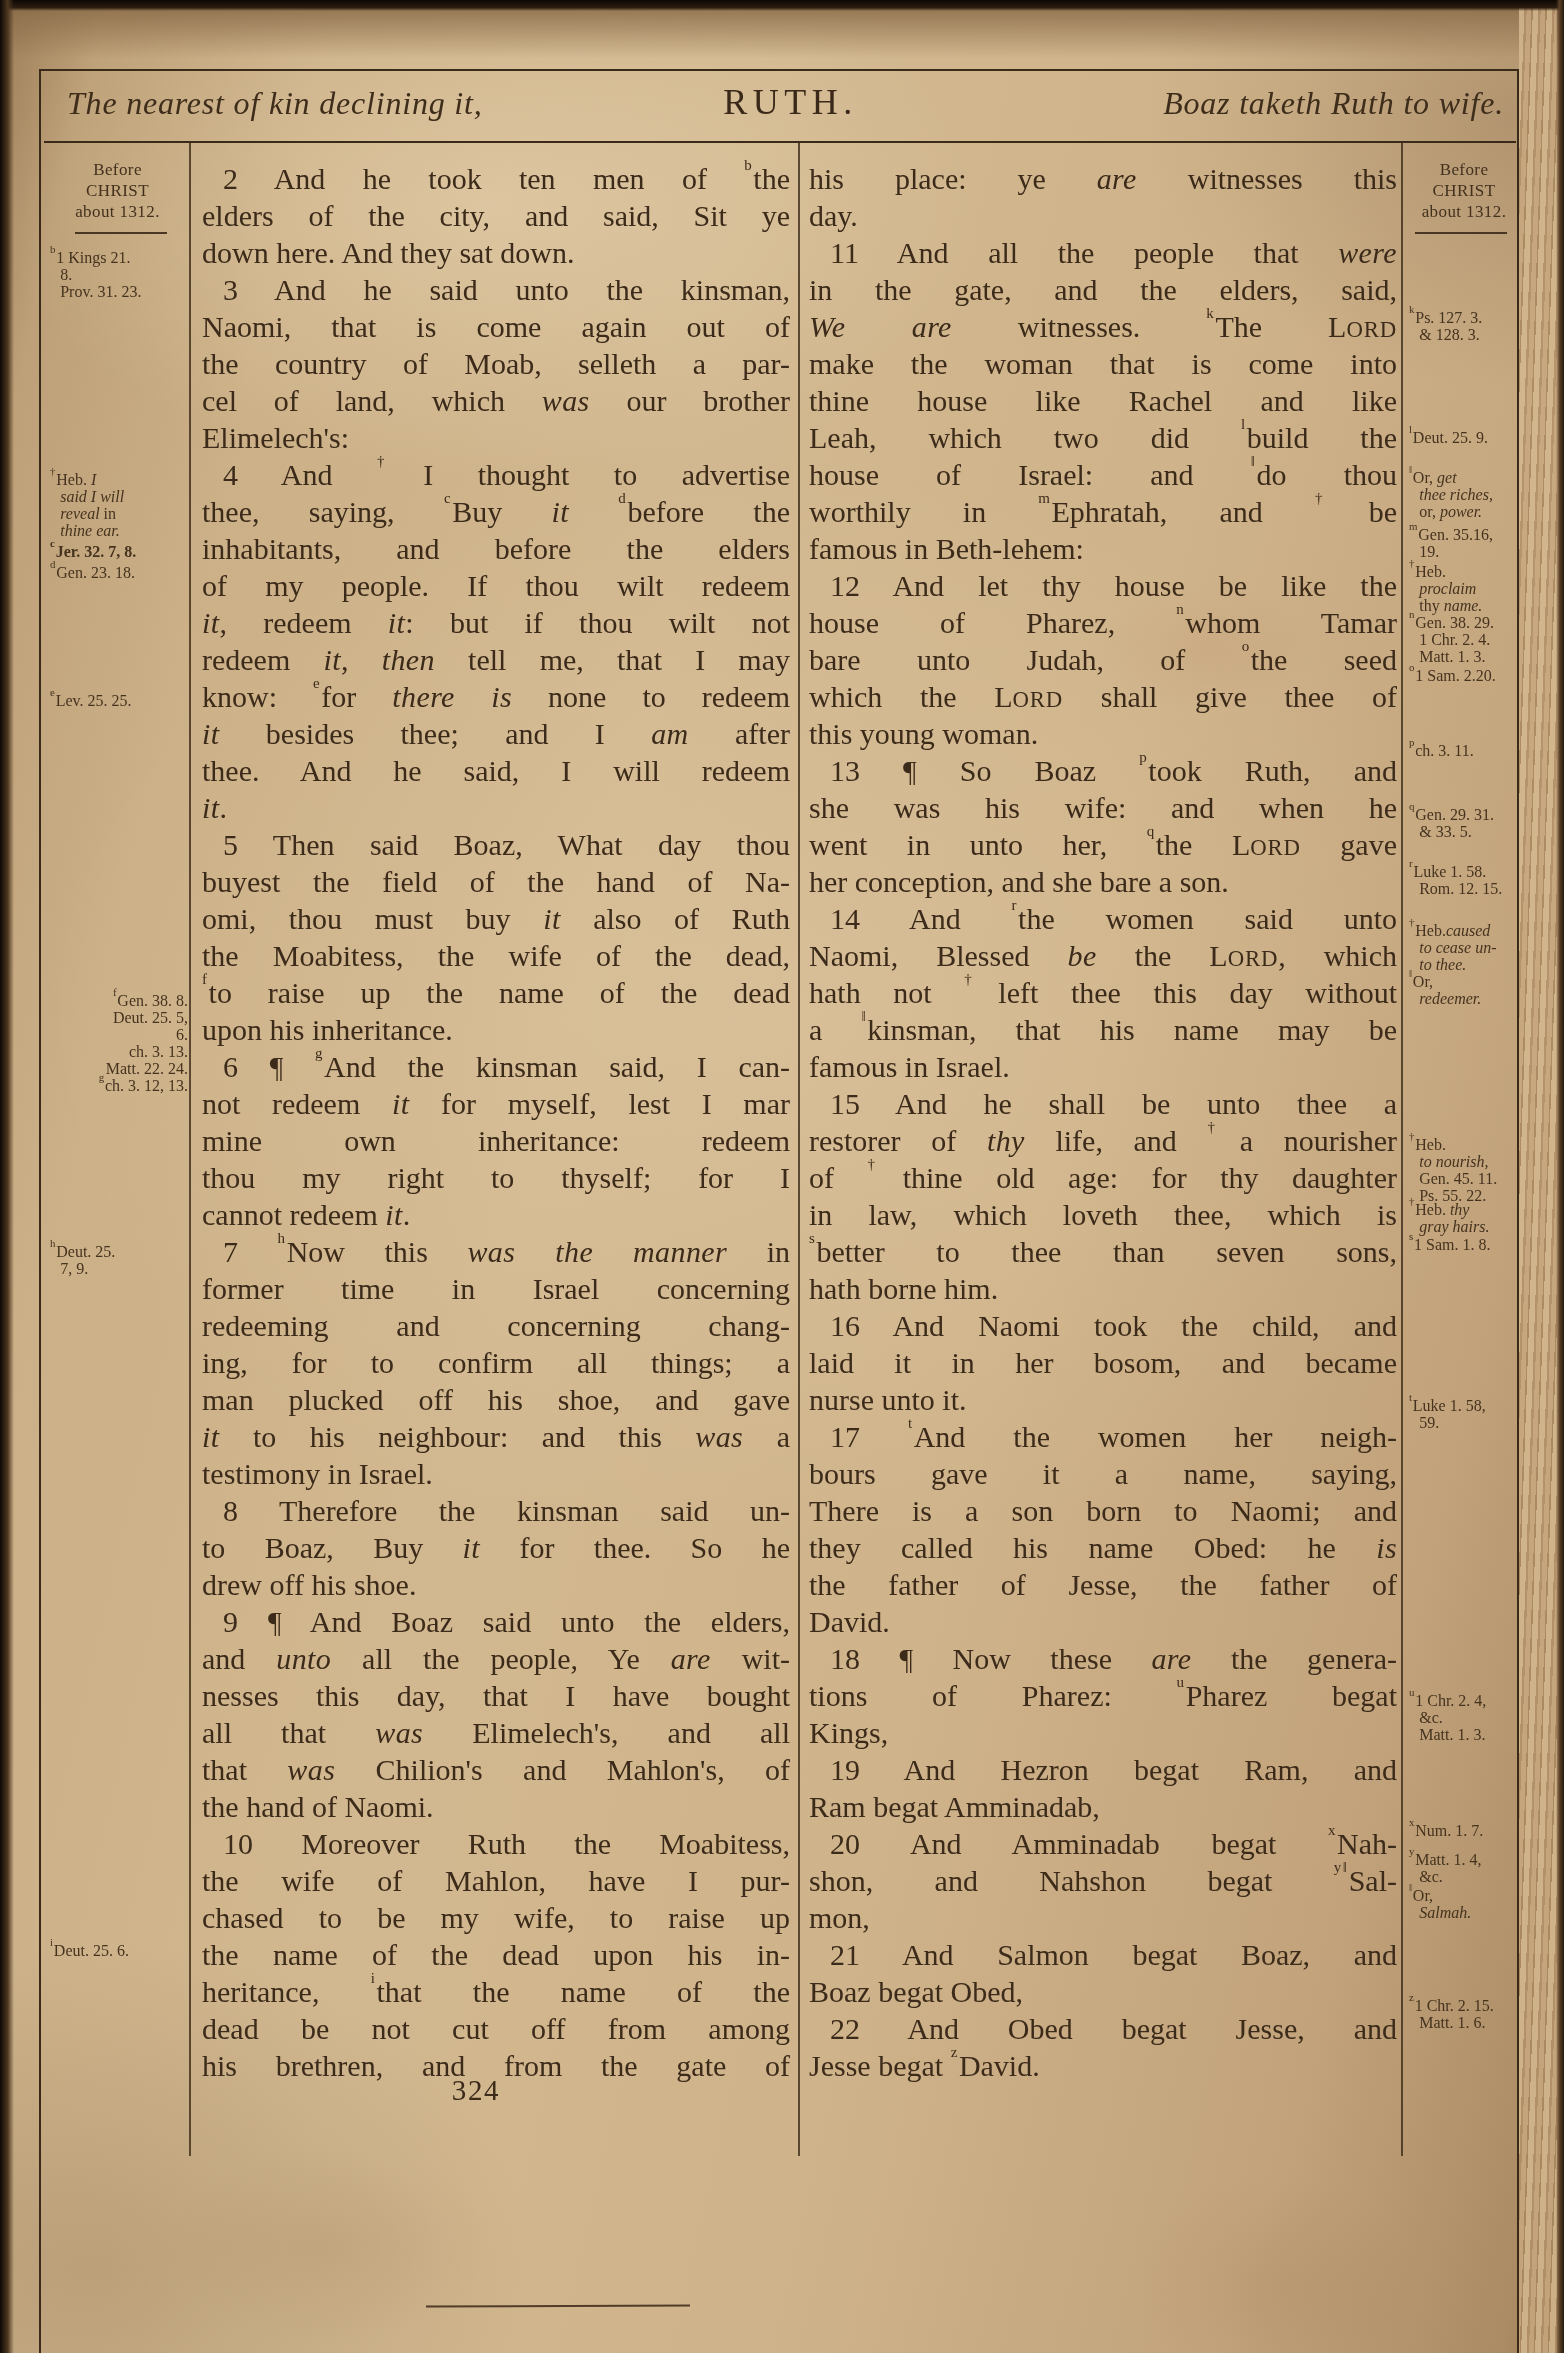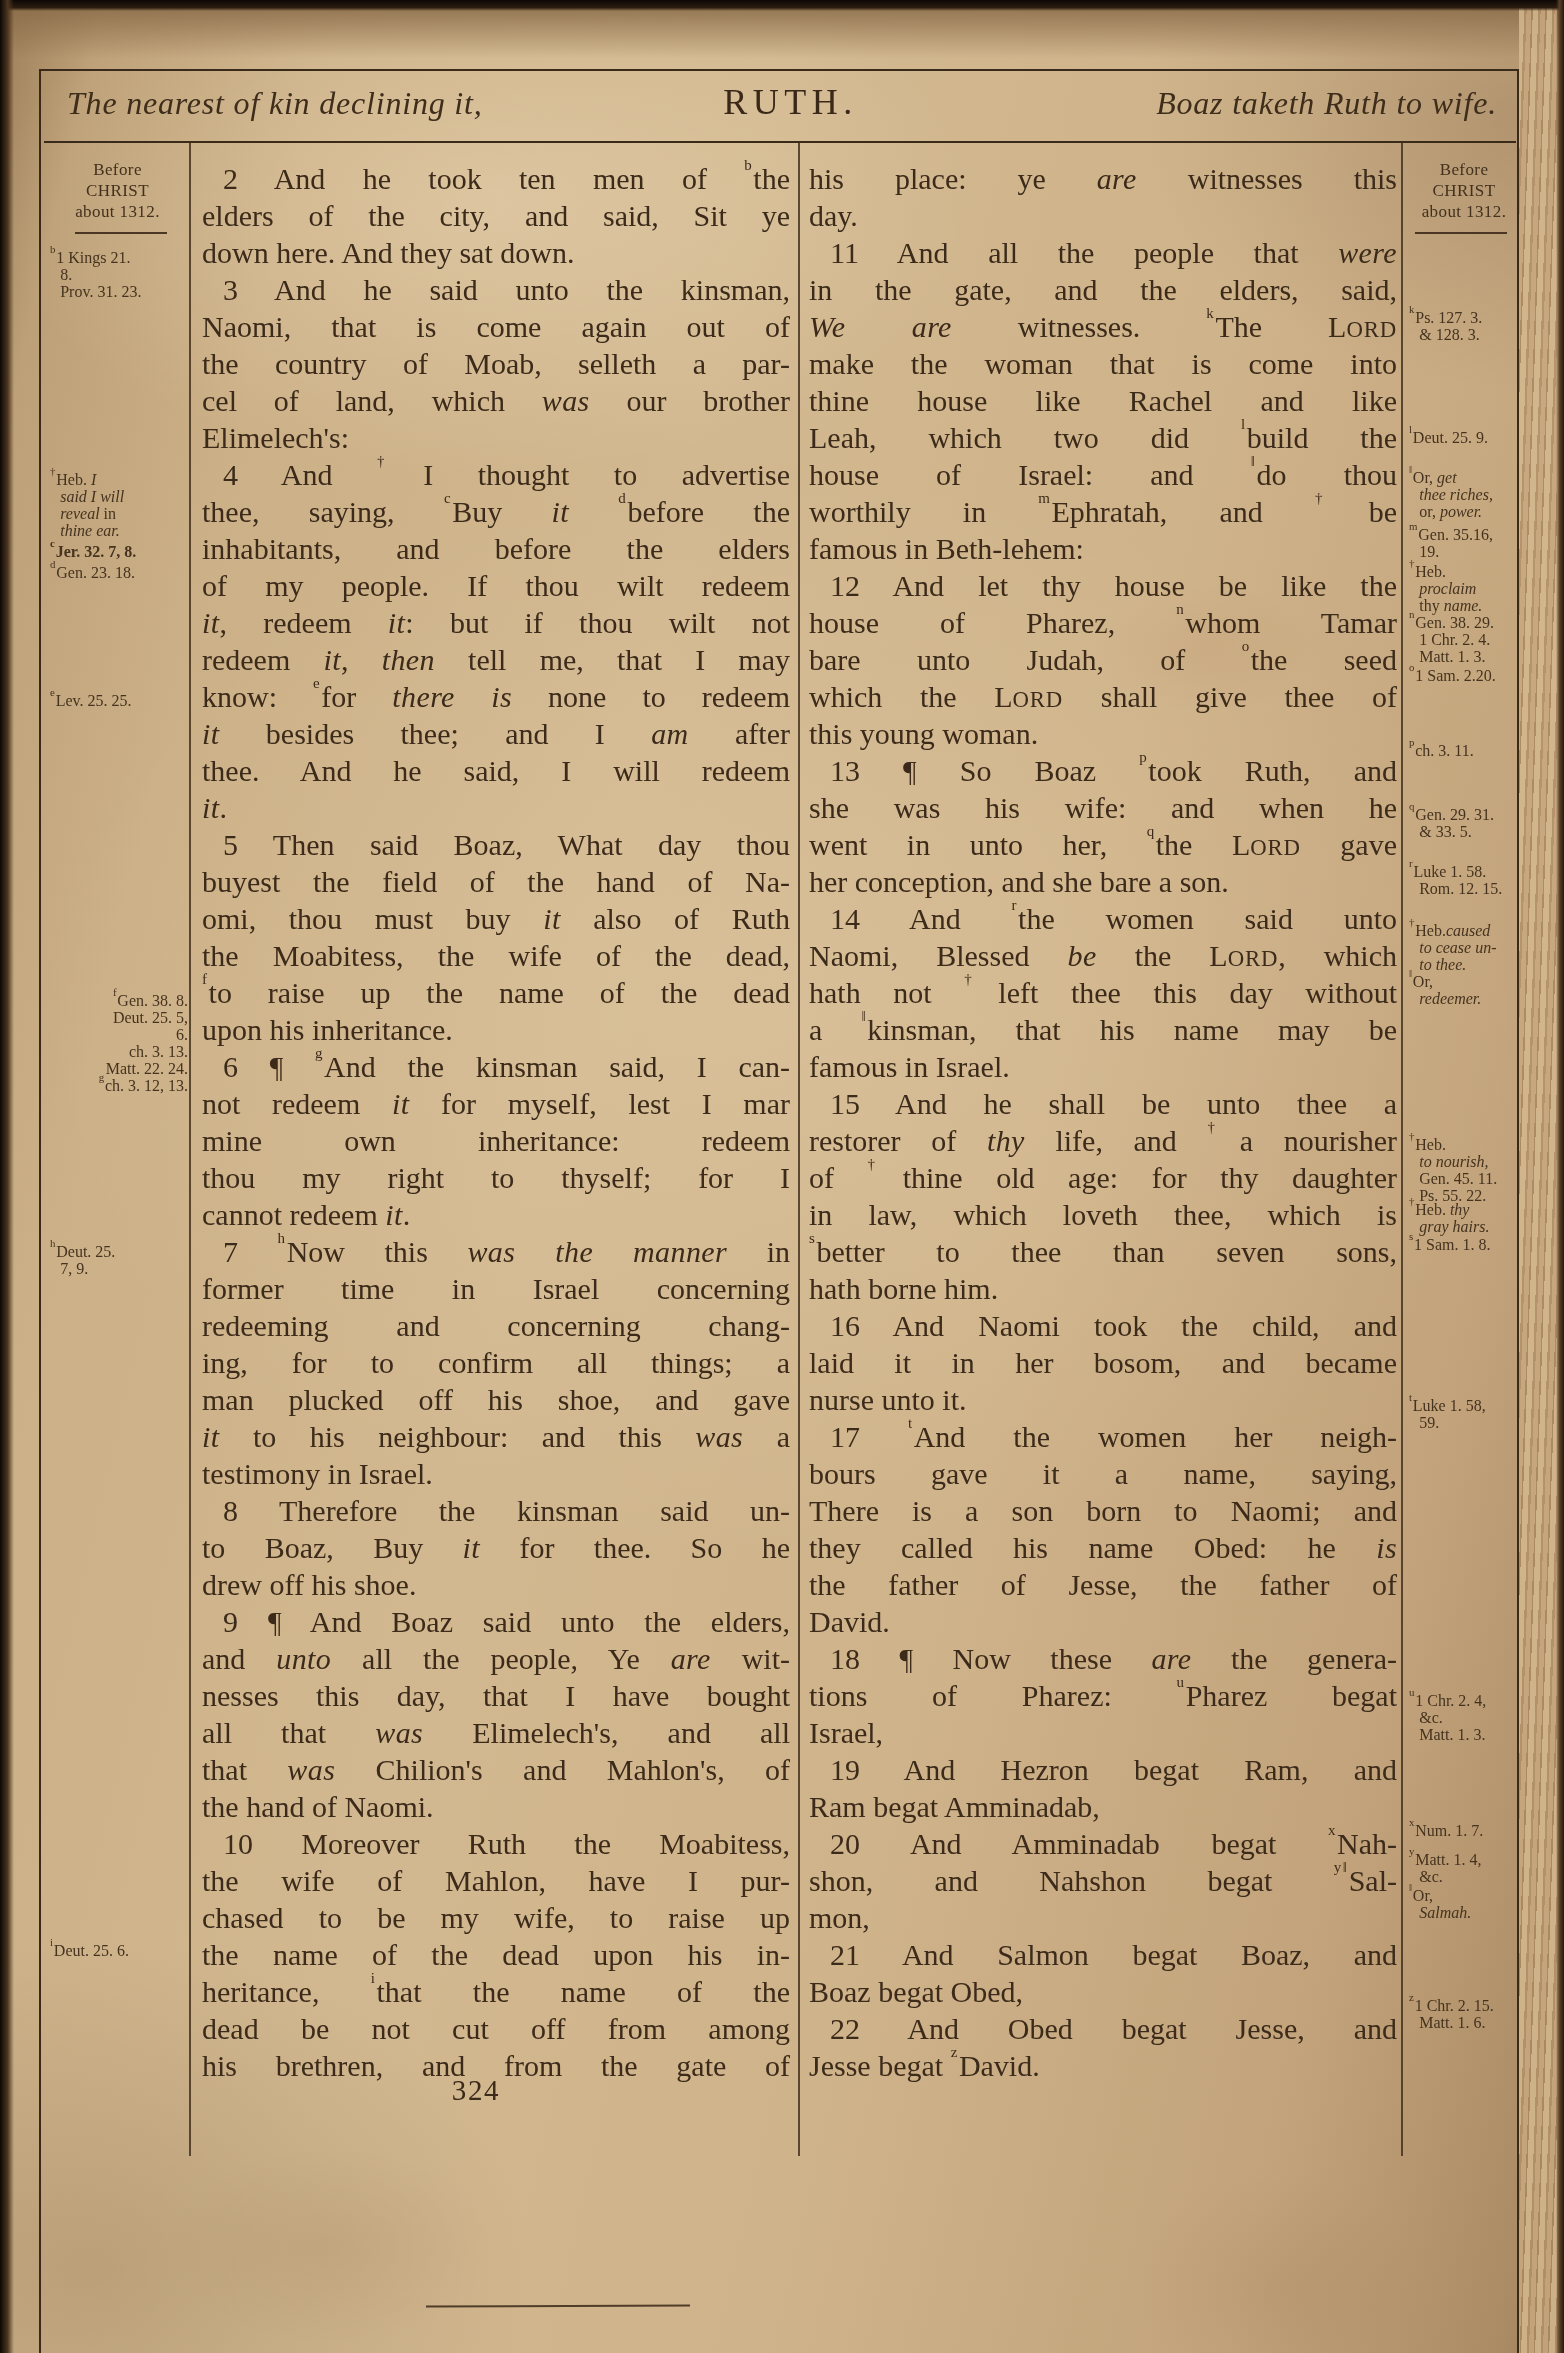--- a/index.html
+++ b/index.html
@@ -28,21 +28,21 @@
     background:linear-gradient(270deg,#1a1108,#5a4028 60%,rgba(90,64,40,0));}
   .stack-right{position:absolute;right:7.8px;top:4.7px;width:38px;height:100%;
     background:repeating-linear-gradient(92deg,#d4b88f 0 5.5px,#b2916a 5.5px 7.8px,#c8a87f 7.8px 12.5px,#a9885f 12.5px 14px);
     opacity:.85;}
   .rule{position:absolute;background:#3a2a19;}
   .vrule{position:absolute;width:1.6px;background:rgba(64,46,28,.82);}
 
   .h-left,.h-right{position:absolute;top:85px;font-style:italic;font-size:32px;
     letter-spacing:0.8px;color:#3e2d1b;white-space:nowrap;}
   .h-left{left:67px;}
-  .h-right{right:68px;}
+  .h-right{right:61px;}
   .h-center{position:absolute;left:689px;top:81px;width:203px;text-align:center;
     font-size:36px;letter-spacing:5.5px;color:#3a2918;white-space:nowrap;}
 
   .bc{position:absolute;text-align:center;font-size:17px;line-height:21px;
       color:#43311e;letter-spacing:0.4px;}
   .bc-rule{position:absolute;height:1.6px;background:#4a3622;}
 
   .col{position:absolute;top:160px;width:588px;font-size:30px;line-height:37px;
        color:#3c2b1a;}
   .line{height:37px;text-align:justify;text-align-last:justify;white-space:nowrap;overflow:visible;}
@@ -316,21 +316,21 @@
       <div class="line">laid it in her bosom, and became</div>
       <div class="line last">nurse unto it.</div>
       <div class="line vstart">17 <sup>t</sup>And the women her neigh-</div>
       <div class="line">bours gave it a name, saying,</div>
       <div class="line">There is a son born to Naomi; and</div>
       <div class="line">they called his name Obed: he <i>is</i></div>
       <div class="line">the father of Jesse, the father of</div>
       <div class="line last">David.</div>
       <div class="line vstart">18 ¶ Now these <i>are</i> the genera-</div>
       <div class="line">tions of Pharez: <sup>u</sup>Pharez begat</div>
-      <div class="line last">Israel,</div>
+      <div class="line last">Kings,</div>
       <div class="line vstart">19 And Hezron begat Ram, and</div>
       <div class="line last">Ram begat Amminadab,</div>
       <div class="line vstart">20 And Amminadab begat <sup>x</sup>Nah-</div>
       <div class="line">shon, and Nahshon begat <sup>y</sup><sup>‖</sup>Sal-</div>
       <div class="line last">mon,</div>
       <div class="line vstart">21 And Salmon begat Boaz, and</div>
       <div class="line last">Boaz begat Obed,</div>
       <div class="line vstart">22 And Obed begat Jesse, and</div>
       <div class="line last">Jesse begat <sup>z</sup>David.</div>
     </div>

